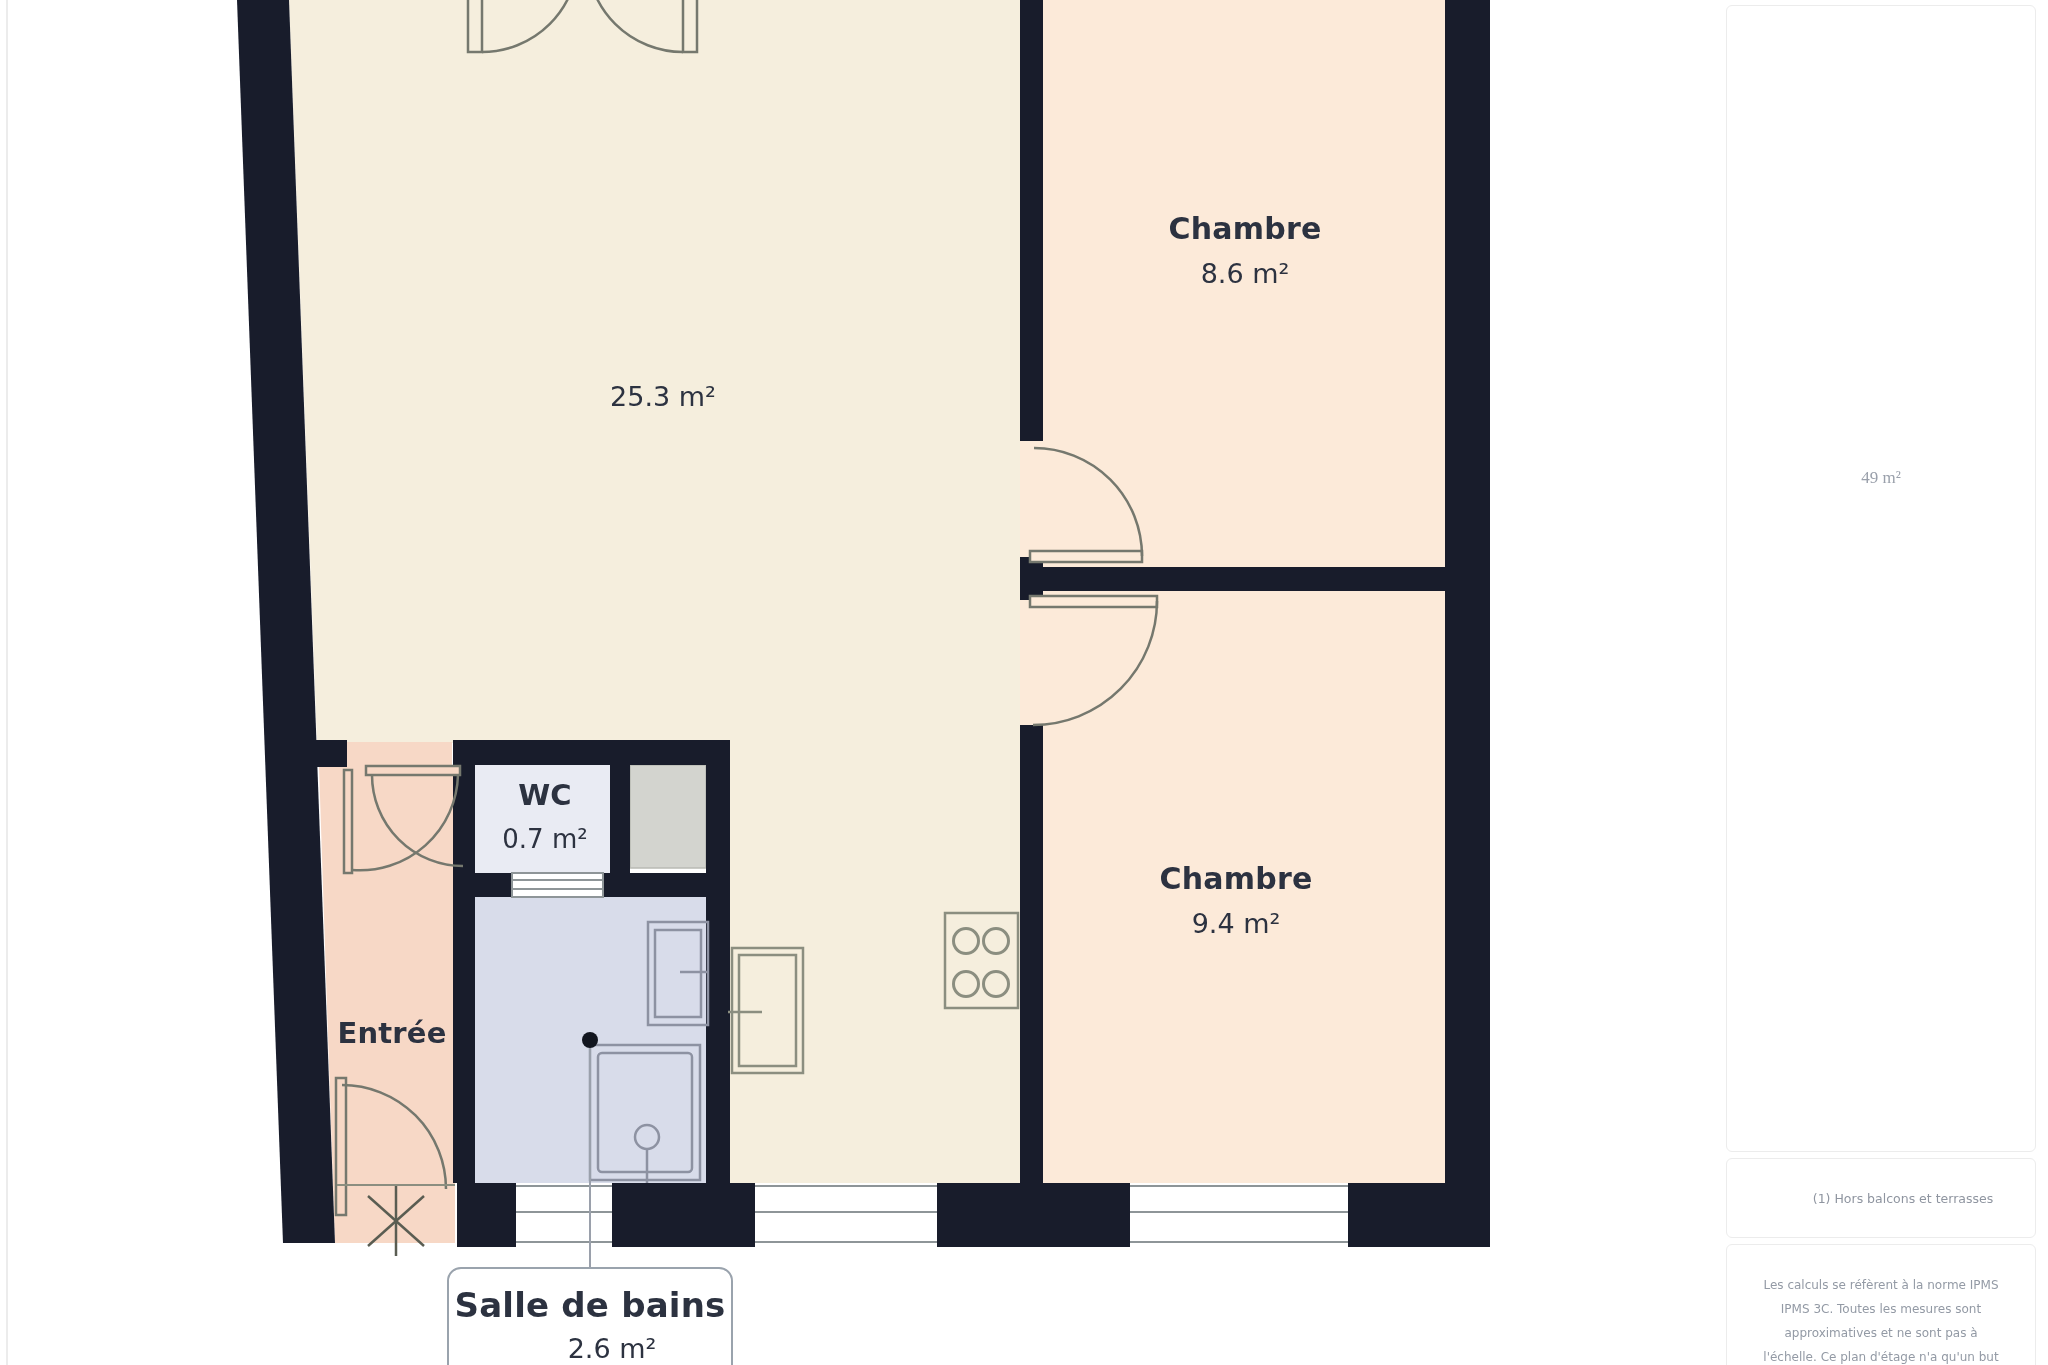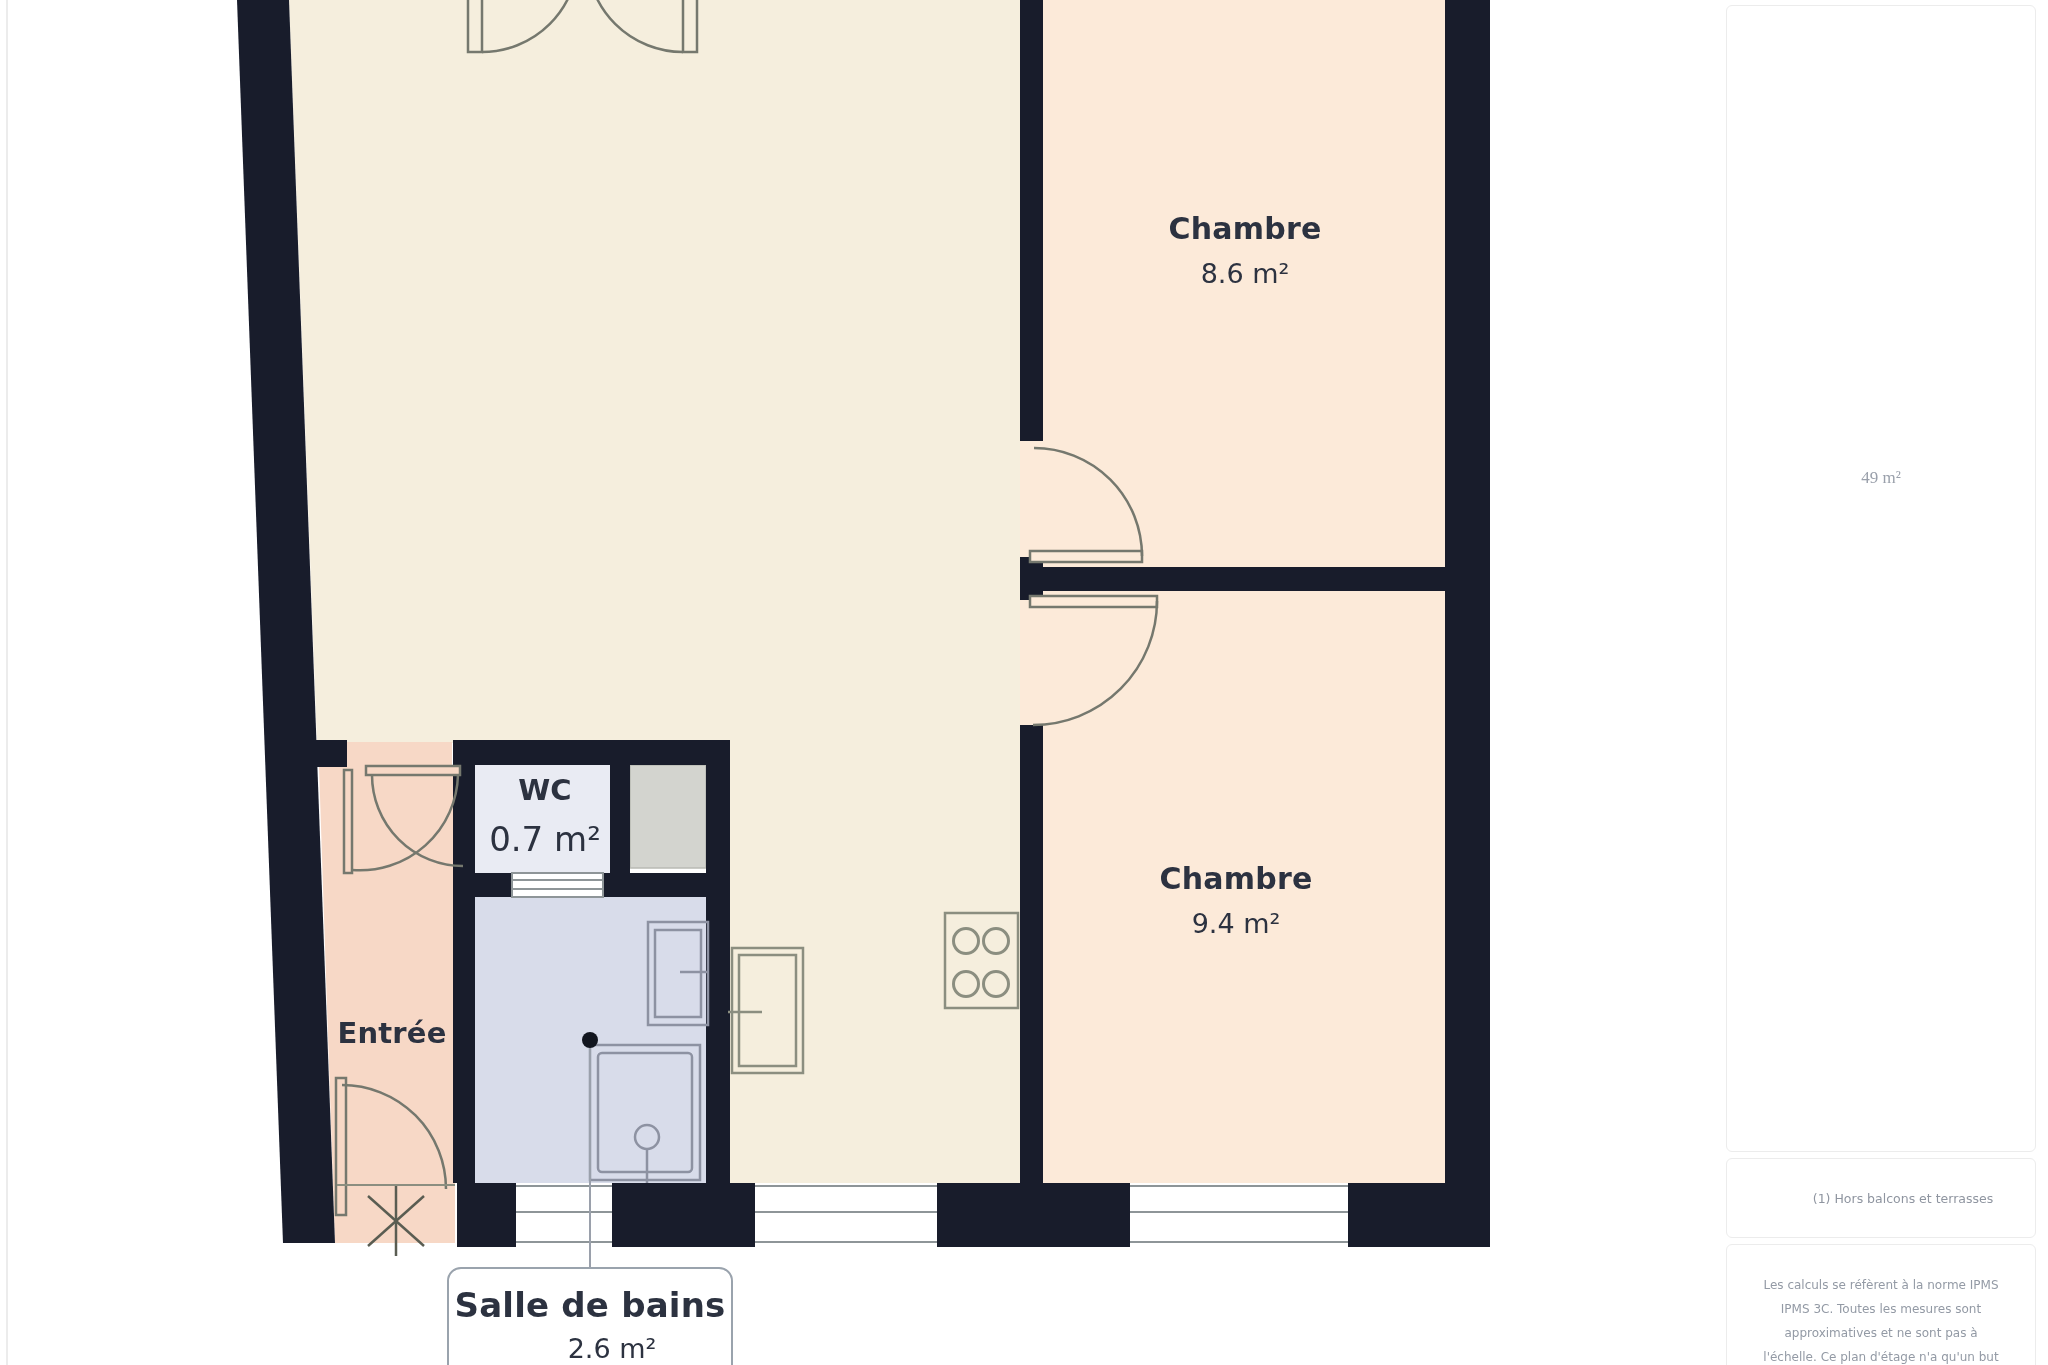--- a/index.html
+++ b/index.html
@@ -23,21 +23,21 @@
     position: absolute;
     transform: translate(-50%, -50%);
     text-align: center;
     color: #2c3240;
     white-space: nowrap;
     pointer-events: none;
   }
   .room-name { font-size: 30px; font-weight: 700; letter-spacing: 0.2px; }
   .room-area { font-size: 27px; font-weight: 400; margin-top: 12px; }
   .room-label.small .room-name { font-size: 29px; }
-  .room-label.small .room-area { font-size: 34px; }
+  .room-label.small .room-area { font-size: 26px; }
 
   #bath-label-box {
     position: absolute;
     left: 447px; top: 1267px; width: 286px; height: 120px;
     background: #ffffff;
     border: 2px solid #9aa3ad;
     border-radius: 14px;
     text-align: center;
     padding-top: 16px;
     box-sizing: border-box;
@@ -211,20 +211,21 @@
         <rect x="598" y="1053" width="94" height="119" rx="4"></rect>
         <circle cx="647" cy="1137" r="12"></circle>
         <line x1="647" y1="1149" x2="647" y2="1183"></line>
       </g>
       <circle cx="590" cy="1040" r="8" fill="#12161f" stroke="none"></circle>
       <line x1="590" y1="1048" x2="590" y2="1267" stroke="#9aa0ab" stroke-width="2"></line>
     </g>
   </svg>
 
   <div class="room-label" style="left:663px; top:390px;">
+    <div class="room-area">25.3 m²</div>
   </div>
 
   <div class="room-label" style="left:1245px; top:250px;">
     <div class="room-name">Chambre</div>
     <div class="room-area">8.6 m²</div>
   </div>
 
   <div class="room-label" style="left:1236px; top:900px;">
     <div class="room-name">Chambre</div>
     <div class="room-area">9.4 m²</div>

